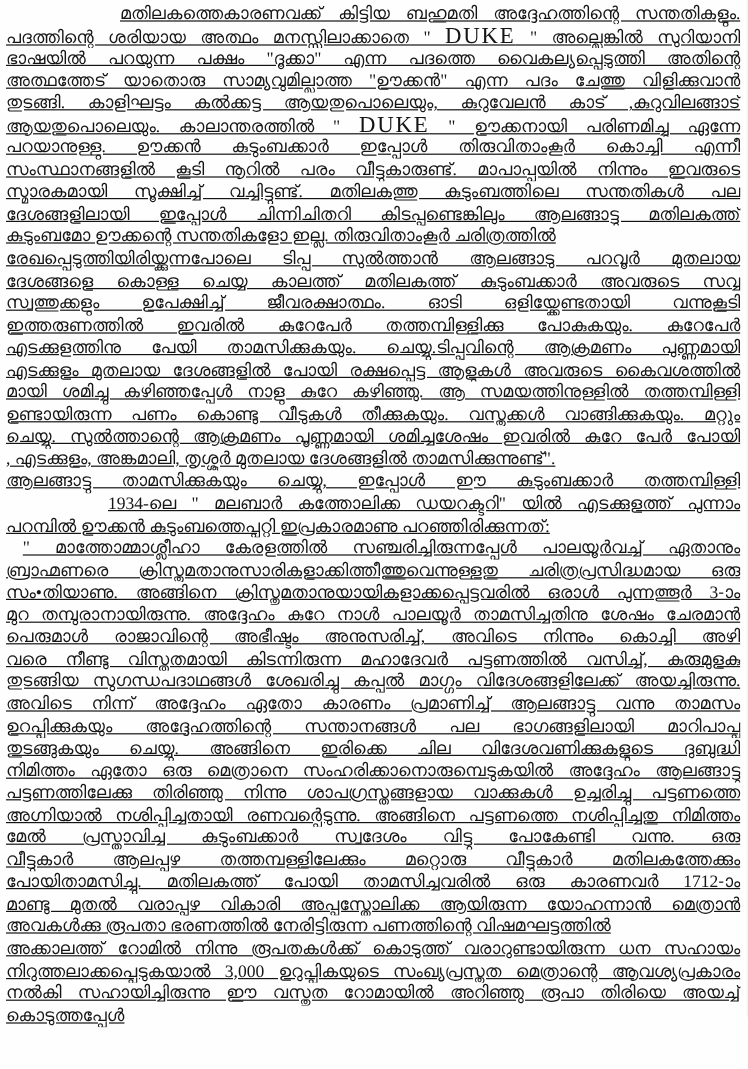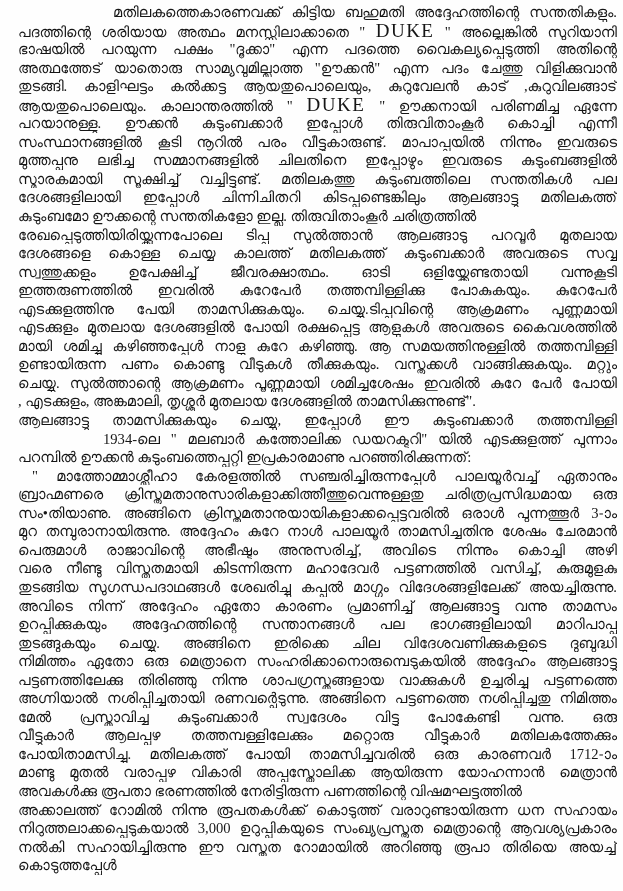--- a/index.html
+++ b/index.html
@@ -4,21 +4,22 @@
 <style>
   html,body{margin:0;padding:0;background:#e8e8e8;}
   .page{
     width:623px;height:891px;
     background:#fefefe;
     color:#151515;
     font-family:"Liberation Serif","DejaVu Serif",serif;
     font-size:14.6px;
     overflow:hidden;
     box-sizing:border-box;
-    padding:3px 6px 0 18px;
+    padding:3px 6px 0 5px;
+    text-decoration:underline;
   }
   .textblock{width:100%;}
   .line{
     height:18.55px;
     line-height:18.55px;
     white-space:normal;
     text-align:justify;
     text-align-last:justify;
     overflow:hidden;
   }
@@ -39,21 +40,20 @@
 <div class="page">
   <div class="textblock">
       <div class="line" style="padding-left: 95px;">മതിലകത്തെകാരണവക്ക് കിട്ടിയ ബഹുമതി അദ്ദേഹത്തിന്റെ സന്തതികളും.</div>
       <div class="line">പദത്തിന്റെ ശരിയായ അത്ഥം മനസ്സിലാക്കാതെ " <span class="duke">DUKE</span> " അല്ലെങ്കിൽ സുറിയാനി</div>
       <div class="line">ഭാഷയിൽ പറയുന്ന പക്ഷം "ദൂക്കാ" എന്ന പദത്തെ വൈകല്യപ്പെടുത്തി അതിന്റെ</div>
       <div class="line">അത്ഥത്തേട് യാതൊരു സാമ്യവുമില്ലാത്ത "ഊക്കൻ" എന്ന പദം ചേത്തു വിളിക്കുവാൻ</div>
       <div class="line">തുടങ്ങി. കാളിഘട്ടം കൽക്കട്ട ആയതുപൊലെയും, കുറുവേലൻ കാട് ,കുറുവിലങ്ങാട്</div>
       <div class="line">ആയതുപൊലെയും. കാലാന്തരത്തിൽ " <span class="duke">DUKE</span> " ഊക്കനായി പരിണമിച്ചു ഏന്നേ</div>
       <div class="line">പറയാനുള്ളു. ഊക്കൻ കുടുംബക്കാർ ഇപ്പോൾ തിരുവിതാംകൂർ കൊച്ചി എന്നീ</div>
       <div class="line">സംസ്ഥാനങ്ങളിൽ കൂടി നൂറിൽ പരം വീട്ടുകാരുണ്ട്. മാപാപ്പയിൽ നിന്നും ഇവരുടെ</div>
-      <div class="line">മുത്തപ്പനു ലഭിച്ച സമ്മാനങ്ങളിൽ ചിലതിനെ ഇപ്പോഴും ഇവരുടെ കുടുംബങ്ങളിൽ</div>
       <div class="line">സ്മാരകമായി സൂക്ഷിച്ച് വച്ചിട്ടുണ്ട്. മതിലകത്തു കുടുംബത്തിലെ സന്തതികൾ പല</div>
       <div class="line">ദേശങ്ങളിലായി ഇപ്പോൾ ചിന്നിചിതറി കിടപ്പുണ്ടെങ്കിലും ആലങ്ങാട്ടു മതിലകത്ത്</div>
       <div class="line no-just">കുടുംബമോ ഊക്കന്റെ സന്തതികളോ ഇല്ല. തിരുവിതാംകൂർ ചരിത്രത്തിൽ</div>
       <div class="line">രേഖപ്പെടുത്തിയിരിയ്ക്കുന്നപോലെ ടിപ്പു സുൽത്താൻ ആലങ്ങാടു പറവൂർ മുതലായ</div>
       <div class="line">ദേശങ്ങളെ കൊള്ള ചെയ്യ കാലത്ത് മതിലകത്ത് കുടുംബക്കാർ അവരുടെ സവ്വ</div>
       <div class="line">സ്വത്തുക്കളും ഉപേക്ഷിച്ച് ജീവരക്ഷാത്ഥം. ഓടി ഒളിയ്ക്കേണ്ടതായി വന്നുകൂടി</div>
       <div class="line">ഇത്തരുണത്തിൽ ഇവരിൽ കുറേപേർ തത്തമ്പിള്ളിക്കു പോകുകയും. കുറേപേർ</div>
       <div class="line">എടക്കുളത്തിനു പേയി താമസിക്കുകയും. ചെയ്യു.ടിപ്പുവിന്റെ ആക്രമണം പുണ്ണമായി</div>
       <div class="line">എടക്കുളം മുതലായ ദേശങ്ങളിൽ പോയി രക്ഷപ്പെട്ട ആളുകൾ അവരുടെ കൈവശത്തിൽ</div>
       <div class="line">മായി ശമിച്ചു കഴിഞ്ഞപ്പേൾ നാളു കുറേ കഴിഞ്ഞു. ആ സമയത്തിനുള്ളിൽ തത്തമ്പിള്ളി</div>

